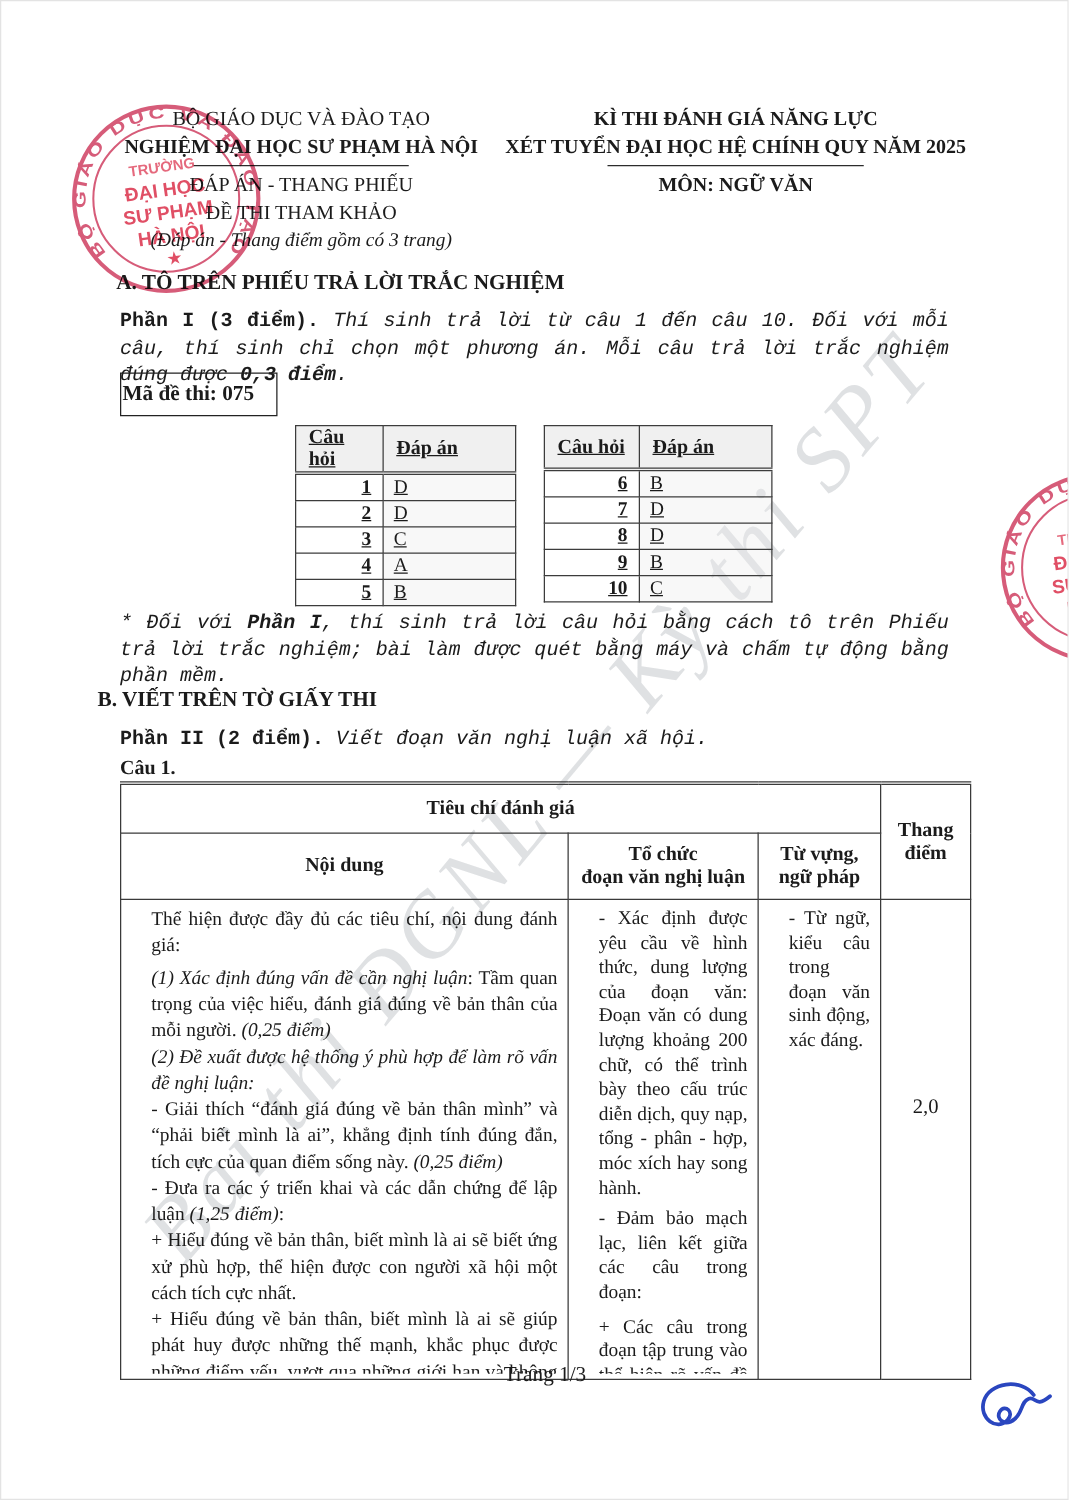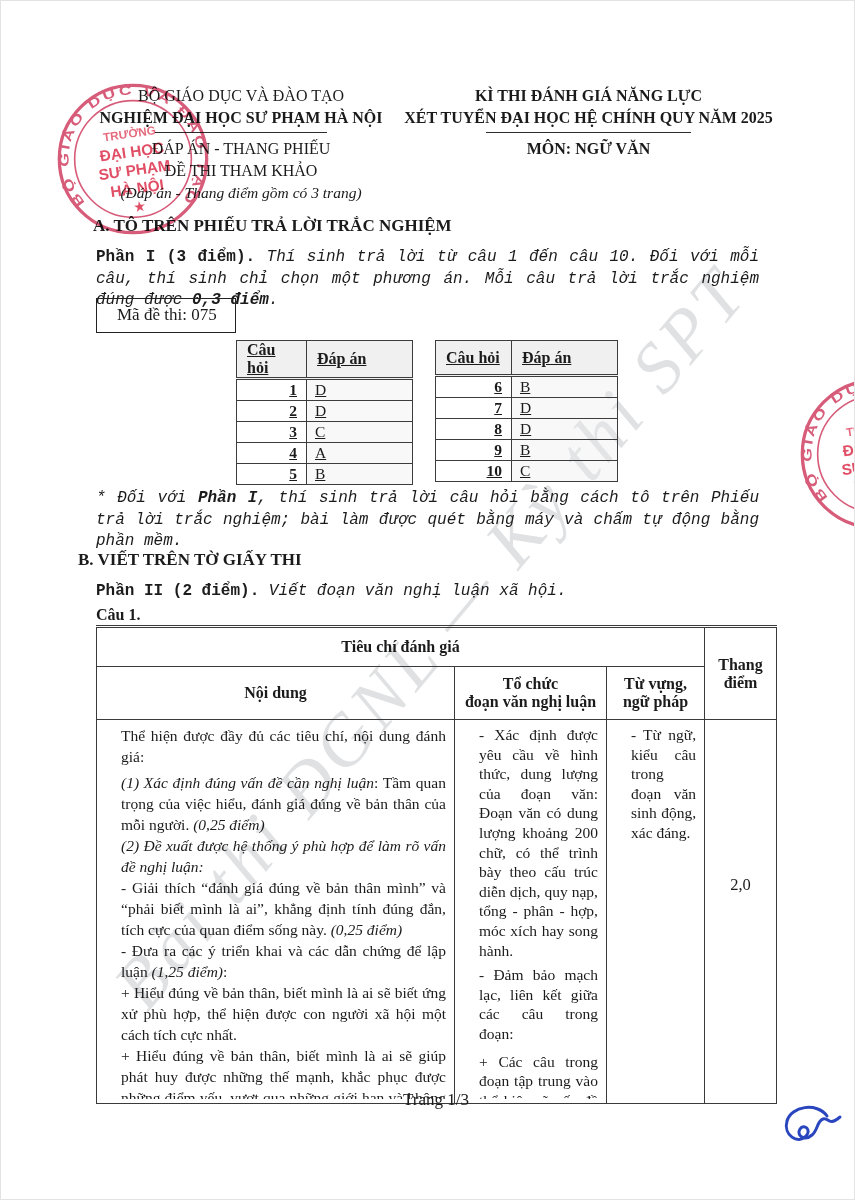--- a/index.html
+++ b/index.html
@@ -37,22 +37,22 @@
   .h-note { font-style:italic; font-size:15.5px; margin-top:2px; }
   .h-mon { font-weight:bold; margin-top:3px; }
   
   .abs { position:absolute; z-index:2; }
   .sec-title { font-weight:bold; font-size:17px; }
   .para { width:663px; text-align:justify; line-height:21.5px;font-family:Liberation Mono, monospace; }
   .italic { font-style:italic; }
   .bold { font-weight:bold; }
   .bi { font-weight:bold; font-style:italic; }
   .exam-code-box {
-    border:1.7px solid #222; padding:6px 18px 7px 20px;
-    font-weight:normal; font-size:17px; display:inline-block; background:transparent;
+    border:1.7px solid #222; padding:6px 18px 7px 1px;
+    font-weight:bold; font-size:17px; display:inline-block; background:transparent;
   }
   
   .ans-table { border-collapse:collapse; table-layout:fixed;text-decoration:underline; }
   .ans-table th, .ans-table td { border:1.5px solid #3c3c3c; padding:0 8px; }
   .ans-table th {
     height:33px; text-align:left; font-size:16px; padding-left:10px;
     background:rgba(228,228,228,0.55); border-bottom:3px double #3c3c3c;
   }
   .ans-table td { height:20px; font-size:15.5px; line-height:18px; }
   .ans-table td.qnum { text-align:right; font-weight:bold; padding-right:9px; }

